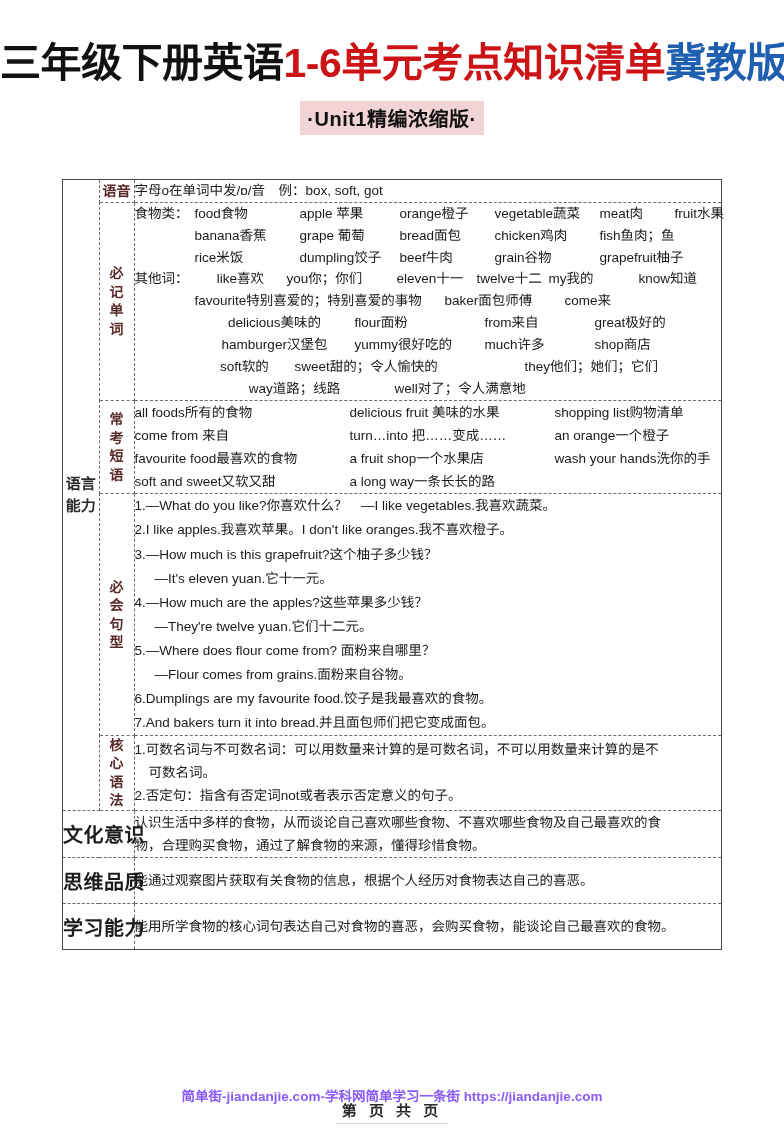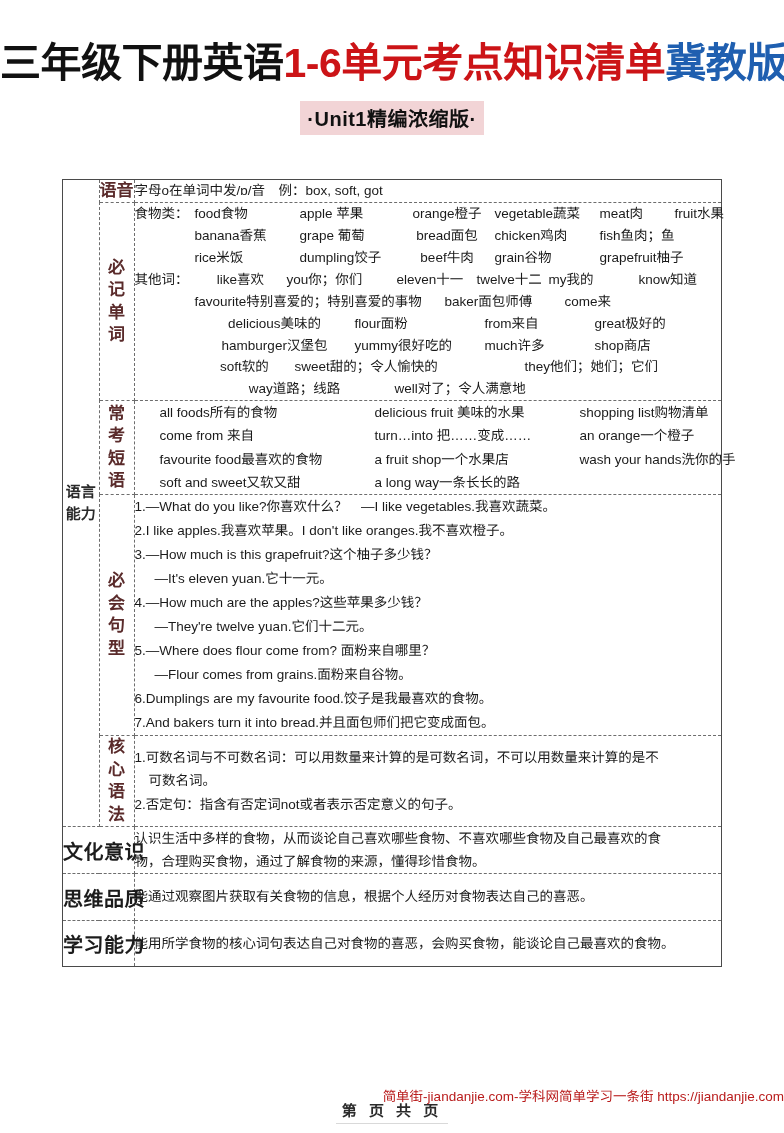--- a/index.html
+++ b/index.html
@@ -70,21 +70,21 @@
   table.grid tr:last-child td { border-bottom: none; }
   table.grid td:first-child { border-left: none; }
   table.grid td:last-child { border-right: none; }
 
   .col-a { width: 36px; }
   .col-b { width: 35px; }
 
   
   .vlabel {
     text-align: center;
-    font-size: 17px;
+    font-size: 14px;
     font-weight: bold;
     line-height: 1.32;
     color: #5a2b2b;
     letter-spacing: 0px;
     padding: 3px 0;
   }
   .vlabel.major {
     color: #2a2a2a;
     font-size: 15px;
     line-height: 1.45;
@@ -119,62 +119,62 @@
     display: flex;
     line-height: 1.62;
     white-space: nowrap;
   }
   .wrow .lead { width: 60px; flex: none; }
   .wrow .pad  { width: 60px; flex: none; }
   .wrow .cell { flex: none; }
 
   .words-food .c1 { width: 105px; }
   .words-food .c2 { width: 100px; }
-  .words-food .c3 { width: 95px; text-align: center; }
+  .words-food .c3 { width: 95px; }
   .words-food .c4 { width: 105px; }
   .words-food .c5 { width: 75px; }
   .words-food .c6 { width: 80px; }
 
   .words-other .c1 { width: 92px; text-align: center; }
   .words-other .c2 { width: 110px; }
   .words-other .c3 { width: 80px; }
   .words-other .c4 { width: 72px; }
   .words-other .c5 { width: 90px; }
 
   .wide2 .c1 { width: 250px; }
   .wide2 .c2 { width: 120px; }
 
   
   .prow {
     display: flex;
     line-height: 1.72;
     white-space: nowrap;
-    margin-left: 25px;
   }
   .prow .p1 { width: 215px; flex: none; }
   .prow .p2 { width: 205px; flex: none; }
   .prow .p3 { flex: none; }
 
   
   .srow {
     line-height: 1.78;
     white-space: nowrap;
   }
   .srow.sub { padding-left: 20px; }
 
   
   .watermark {
     position: absolute;
     left: 0;
     right: 0;
     top: 1085px;
-    text-align: right;
+    text-align: center;
     font-size: 13.5px;
-    color: #b91c1c;
-    white-space: nowrap;
+    color: #8b5cf6;
+    white-space: nowrap;
+    font-weight: bold;
   }
   .pagefoot {
     position: absolute;
     left: 0;
     right: 0;
     top: 1099px;
     text-align: center;
     font-size: 15px;
     font-weight: bold;
     color: #2b2b2b;

